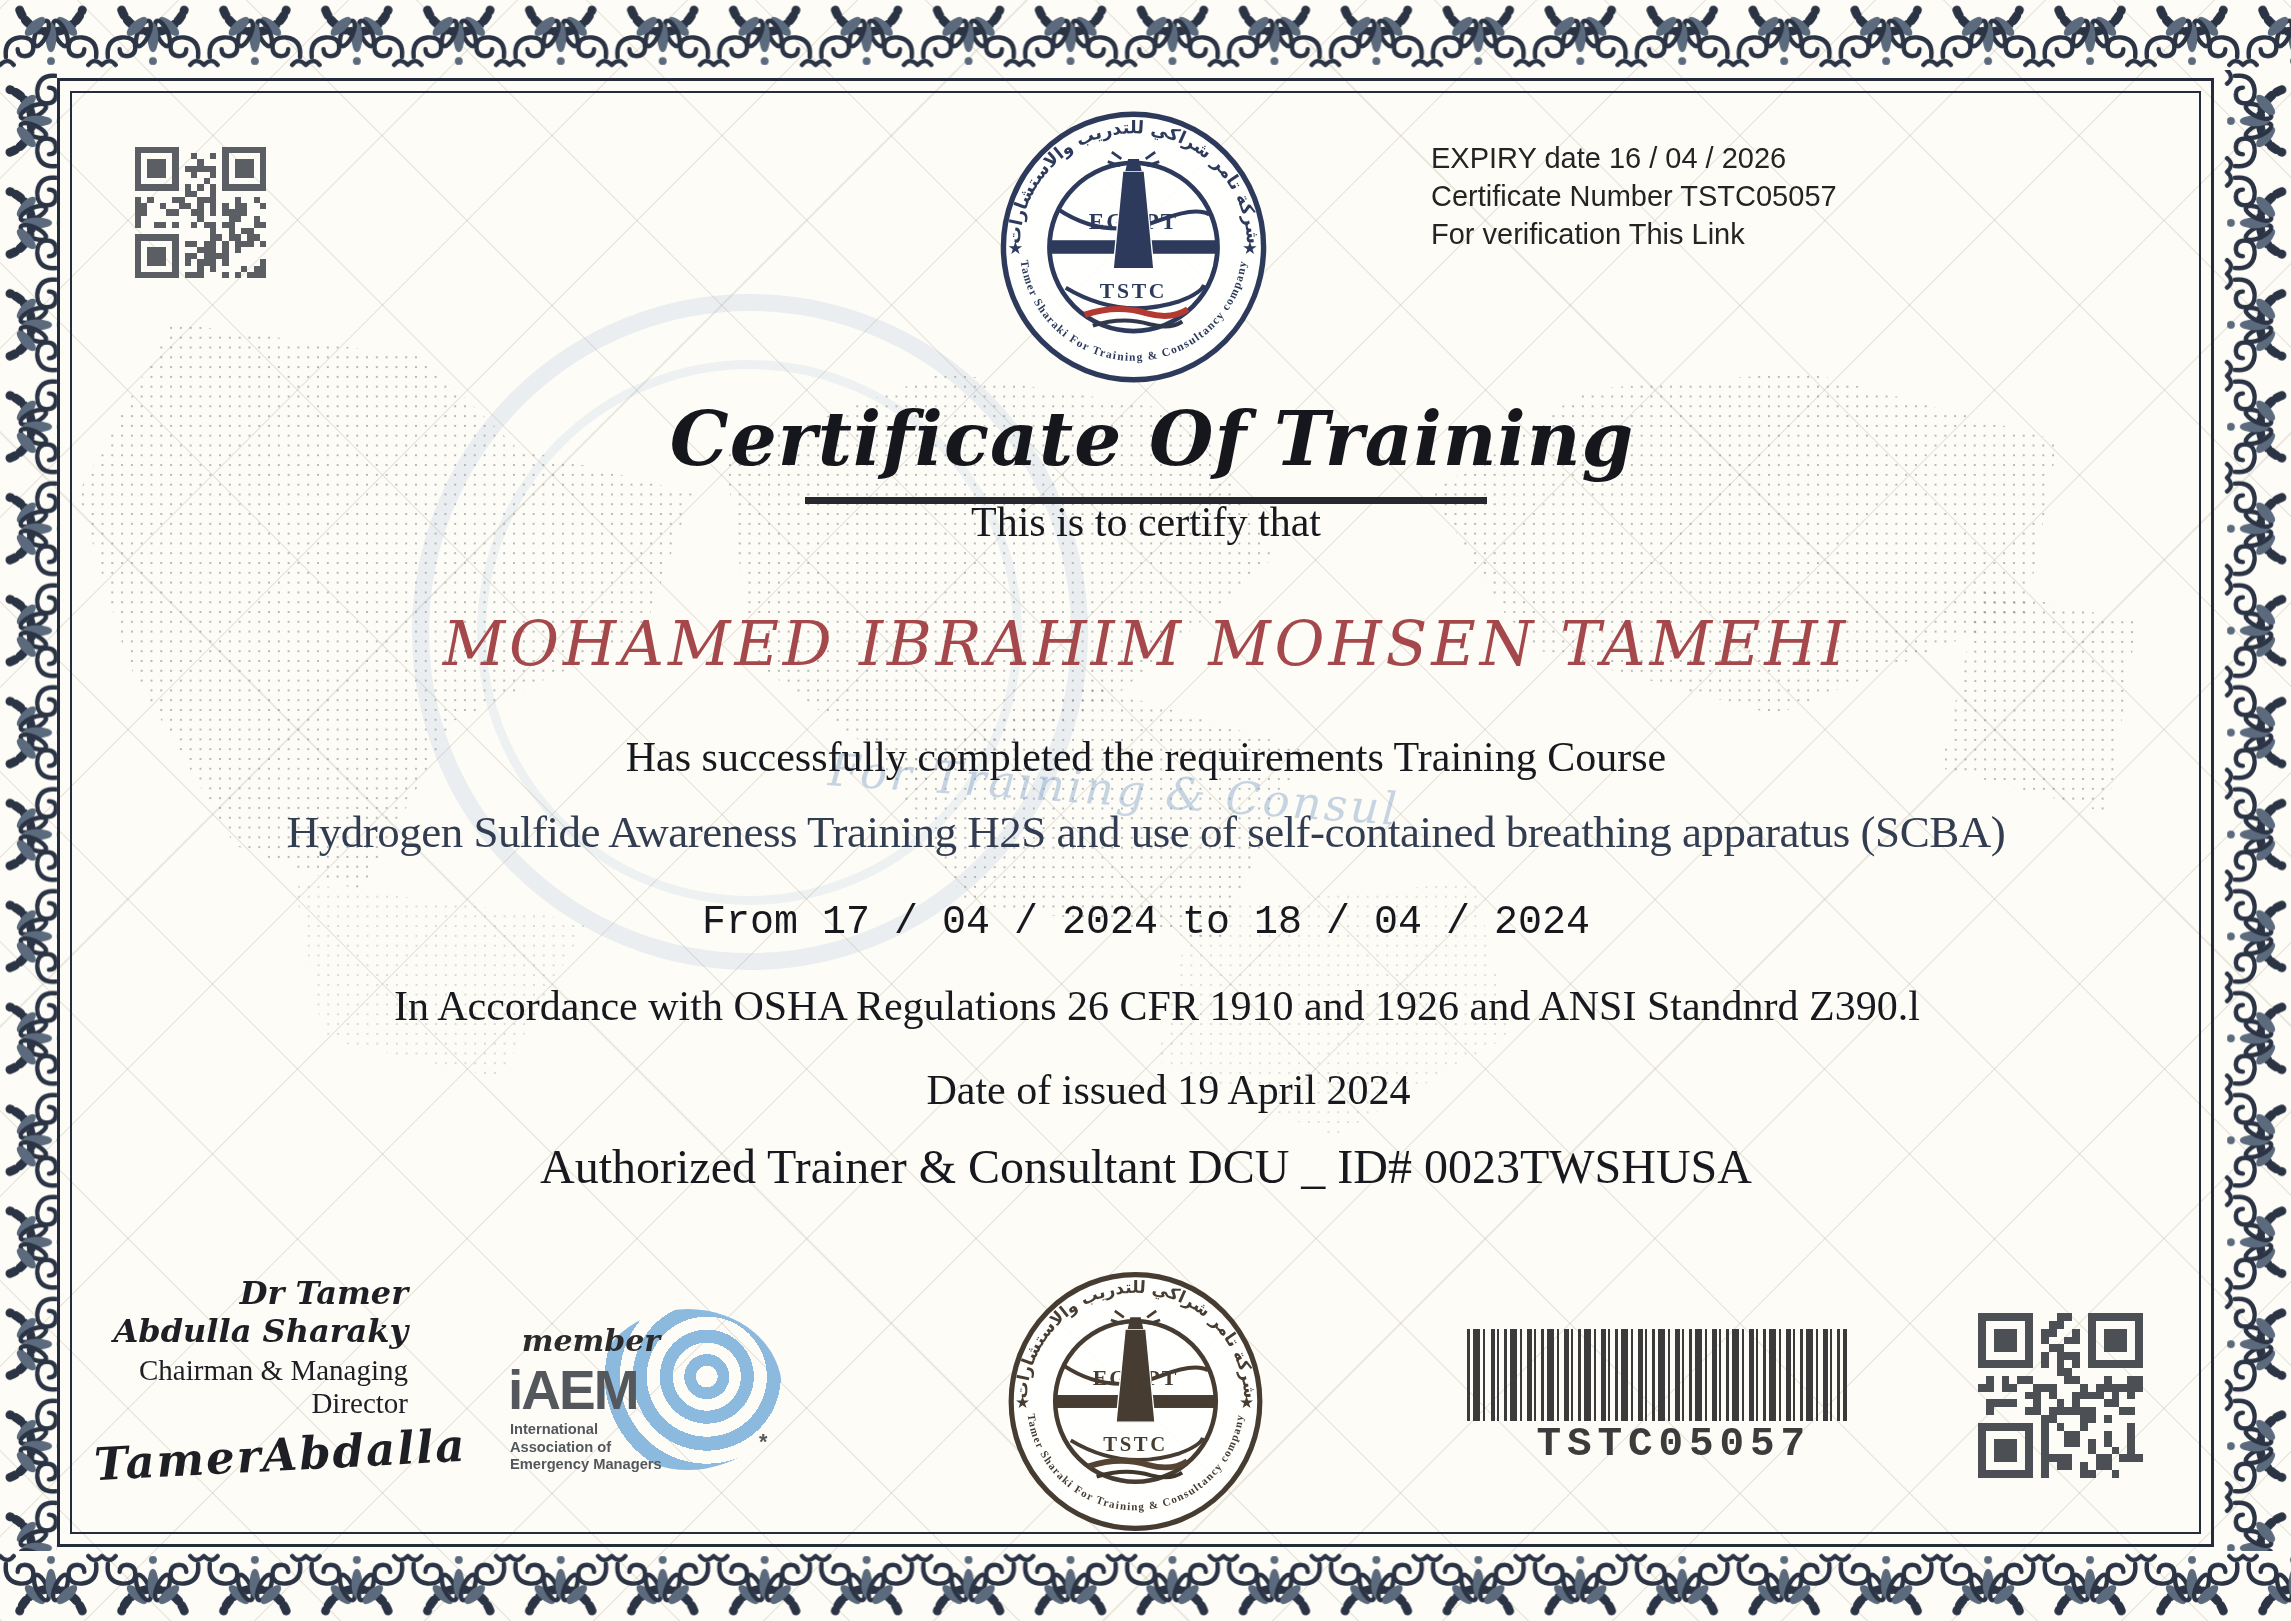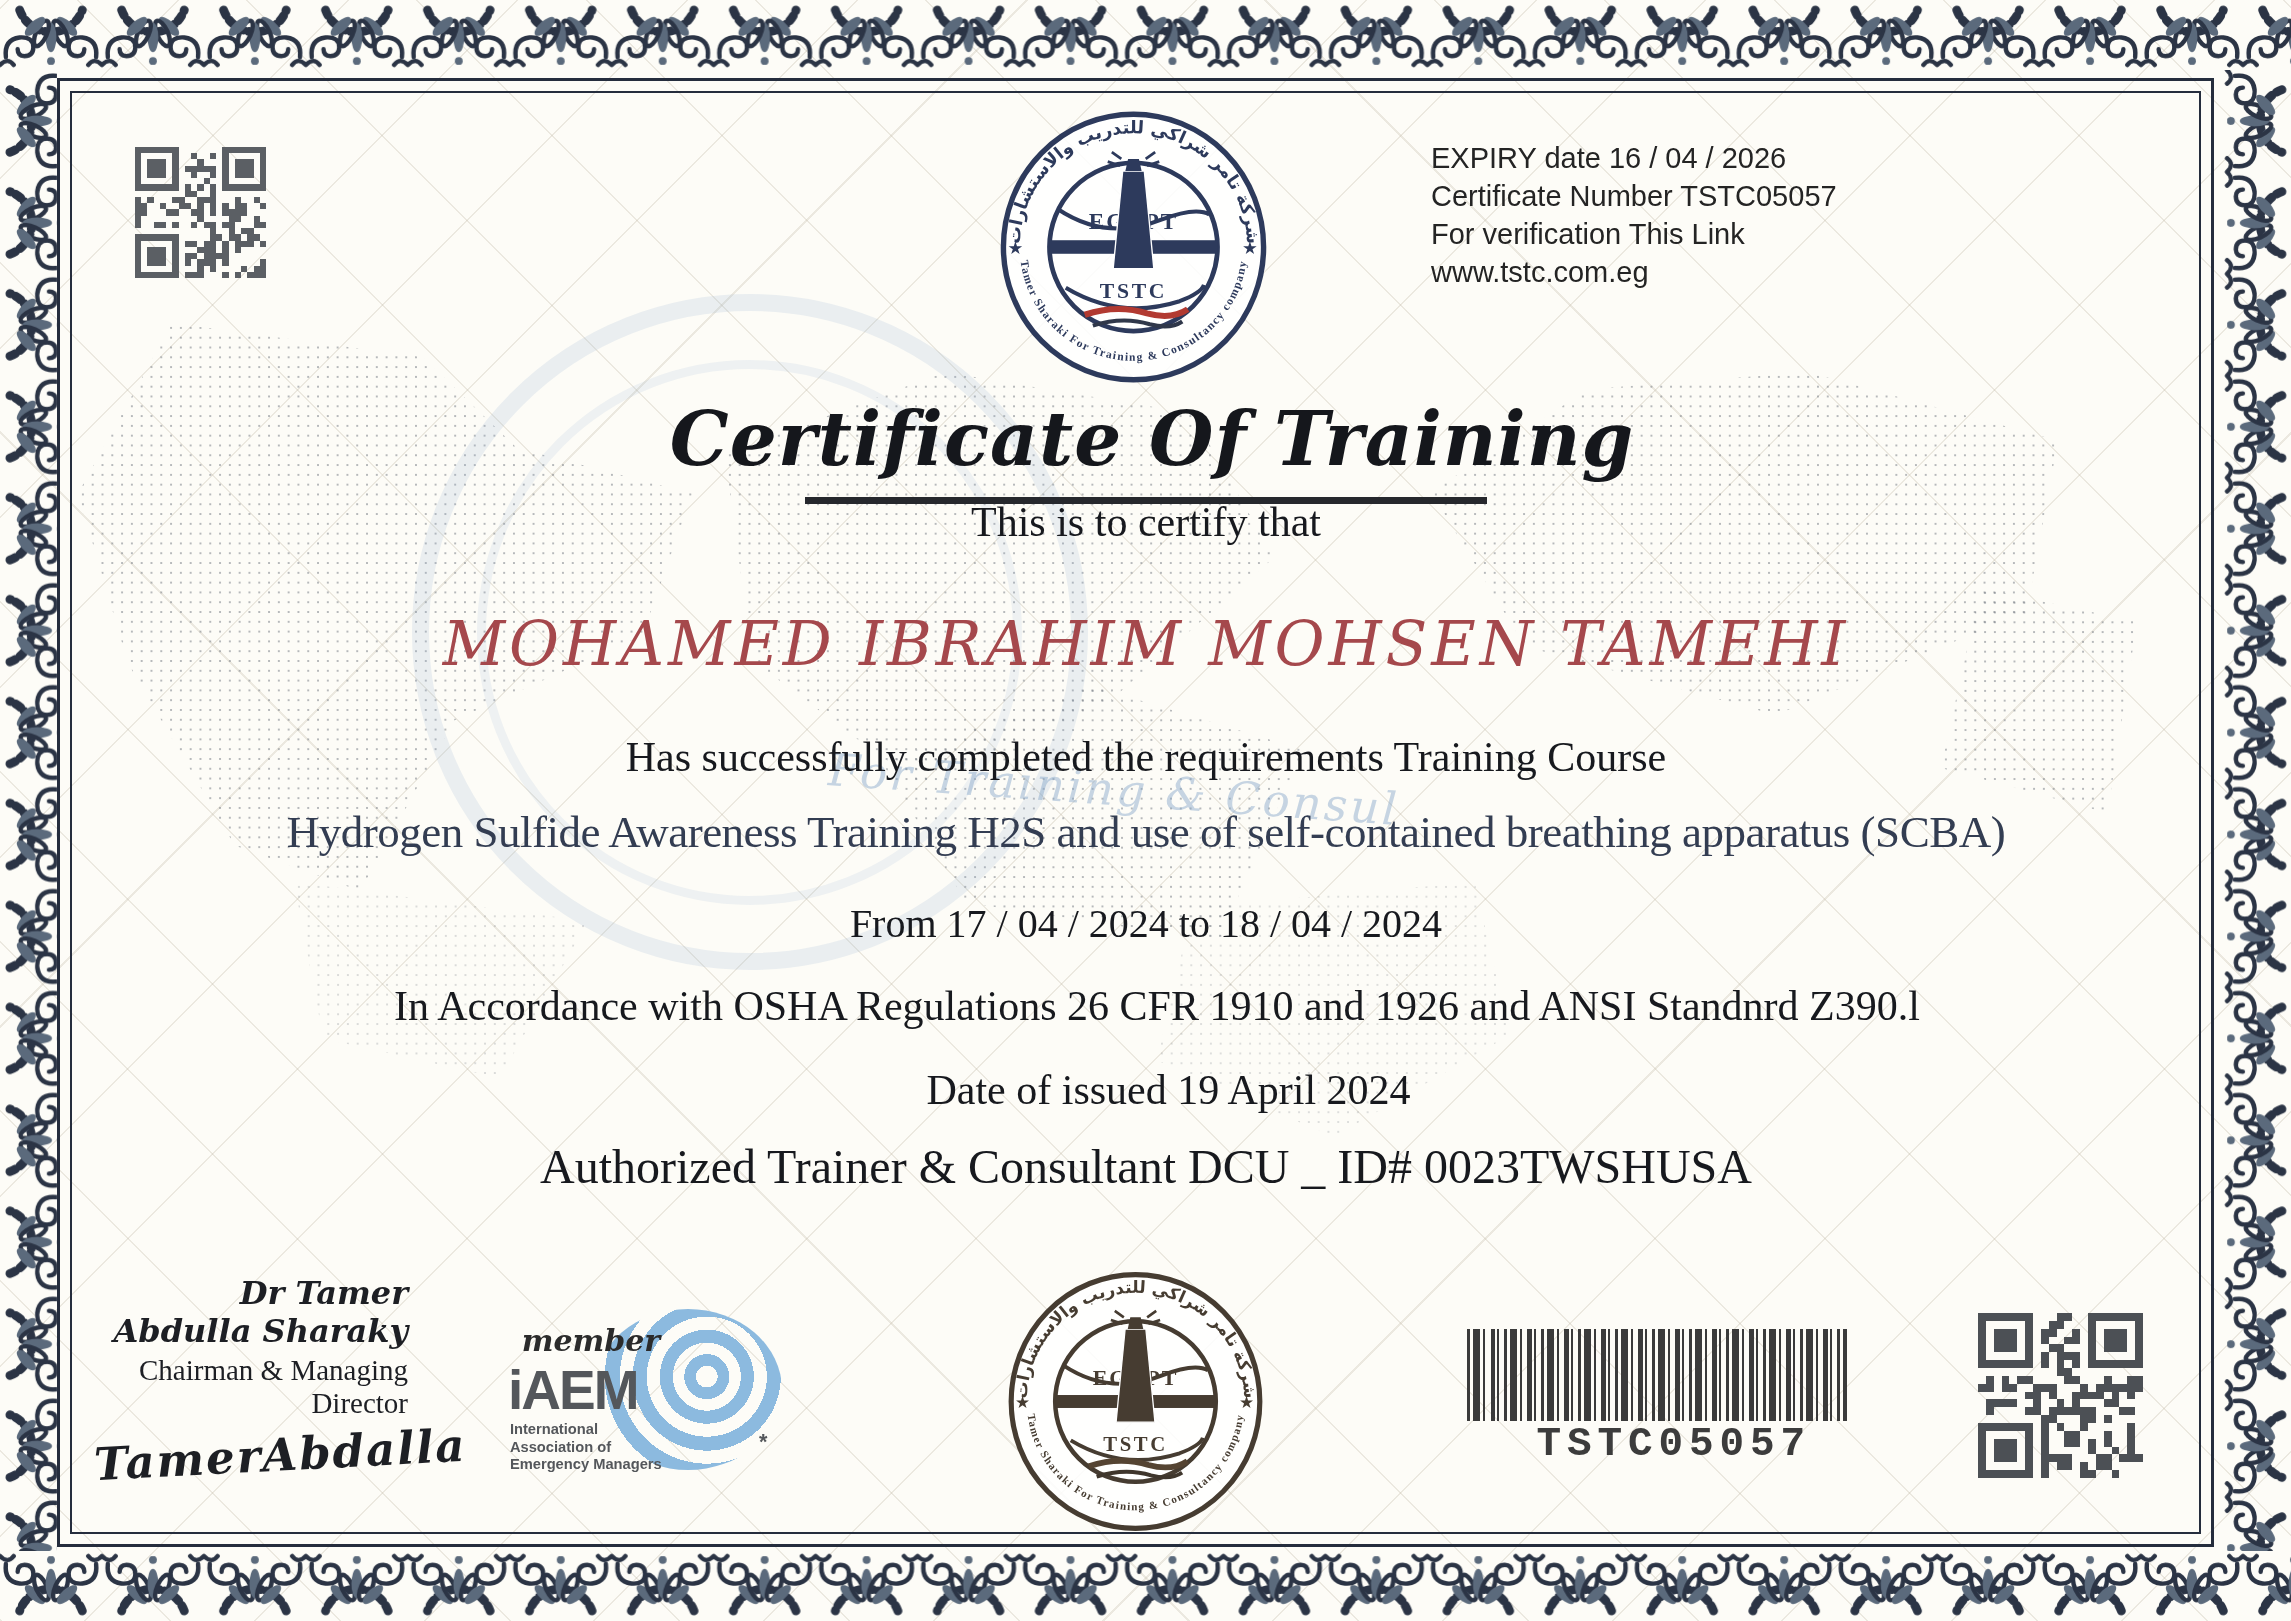--- a/index.html
+++ b/index.html
@@ -36,21 +36,21 @@
   .tx { position:absolute; z-index:3; left:0; right:0; text-align:center; color:#17191e; }
   .info-block { position:absolute; z-index:3; left:1431px; top:139px;
     font-family:"Liberation Sans", sans-serif; font-size:29px; line-height:38px; color:#242424; }
   .title { top:396px; font:italic 700 74px "DejaVu Serif", serif; color:#15171c; letter-spacing:1px;padding-left:12px; }
   .title-underline { position:absolute; z-index:3; top:497px; left:50%; margin-left:-341px;
     width:682px; height:6.9px; background:#26282d; }
   .certify { top:498px; font-size:42px; }
   .name { top:608px; font:italic 61px "DejaVu Serif", serif; color:#a5484c; letter-spacing:3.9px; }
   .completion { top:733px; font-size:42px; }
   .course { top:806px; font-weight:normal; font-size:45px; color:#333d52; letter-spacing:-0.5px; }
-  .range { top:900px; font-size:40px; }
+  .range { top:900px; font-size:40px;font-family:Liberation Mono, monospace; }
   .accordance { top:982px; font-size:42px;padding-left:22px; }
   .issued { top:1066px; font-size:42px;margin-left:45px; }
   .authorized { top:1139px; font-size:48px; }
   
   .sig { position:absolute; z-index:3; left:94px; top:1274px; width:314px; text-align:right; color:#1d1f24; }
   .sig-name { font:italic 700 32px "DejaVu Serif", serif; }
   .sig-title { font-size:29px; margin-top:3.9px; }
   .sig-script { font:italic 700 45px "DejaVu Serif", serif; margin-top:9.8px;
     transform:rotate(-3deg); letter-spacing:2px; }
   
@@ -421,21 +421,20 @@
     <path d="M -19 -63 L -10 -60 M 19 -63 L 10 -60 M -16 -70 L -9 -65 M 16 -70 L 9 -65" stroke="currentColor" stroke-width="2" fill="none"></path>
     <text y="38" font-size="16" font-weight="bold" font-family="Liberation Serif, serif" fill="currentColor" text-anchor="middle" letter-spacing="2">TSTC</text>
     <path class="wave1" d="M -36 50 Q -12 42 10 49 Q 28 54 40 46" stroke-width="4.5" fill="none"></path>
     <path class="wave2" d="M -30 58 Q -8 51 12 57 Q 27 61 36 55" stroke-width="3" fill="none"></path>
   </svg>
 
   <div class="info-block">
     <div>EXPIRY date  16 / 04 / 2026</div>
     <div>Certificate Number TSTC05057</div>
     <div>For verification This Link</div>
-    <div>www.tstc.com.eg</div>
   </div>
 
   <div class="tx title">Certificate Of Training</div>
   <div class="title-underline"></div>
   <div class="tx certify">This is to certify that</div>
   <div class="tx name">MOHAMED IBRAHIM MOHSEN TAMEHI</div>
   <div class="tx completion">Has successfully completed the requirements Training Course</div>
   <div class="tx course">Hydrogen Sulfide Awareness Training H2S and use of self-contained breathing apparatus (SCBA)</div>
   <div class="tx range">From 17 / 04 / 2024  to  18 / 04 / 2024</div>
   <div class="tx accordance">In Accordance with OSHA Regulations 26 CFR 1910 and 1926 and ANSI Standnrd Z390.l</div>

